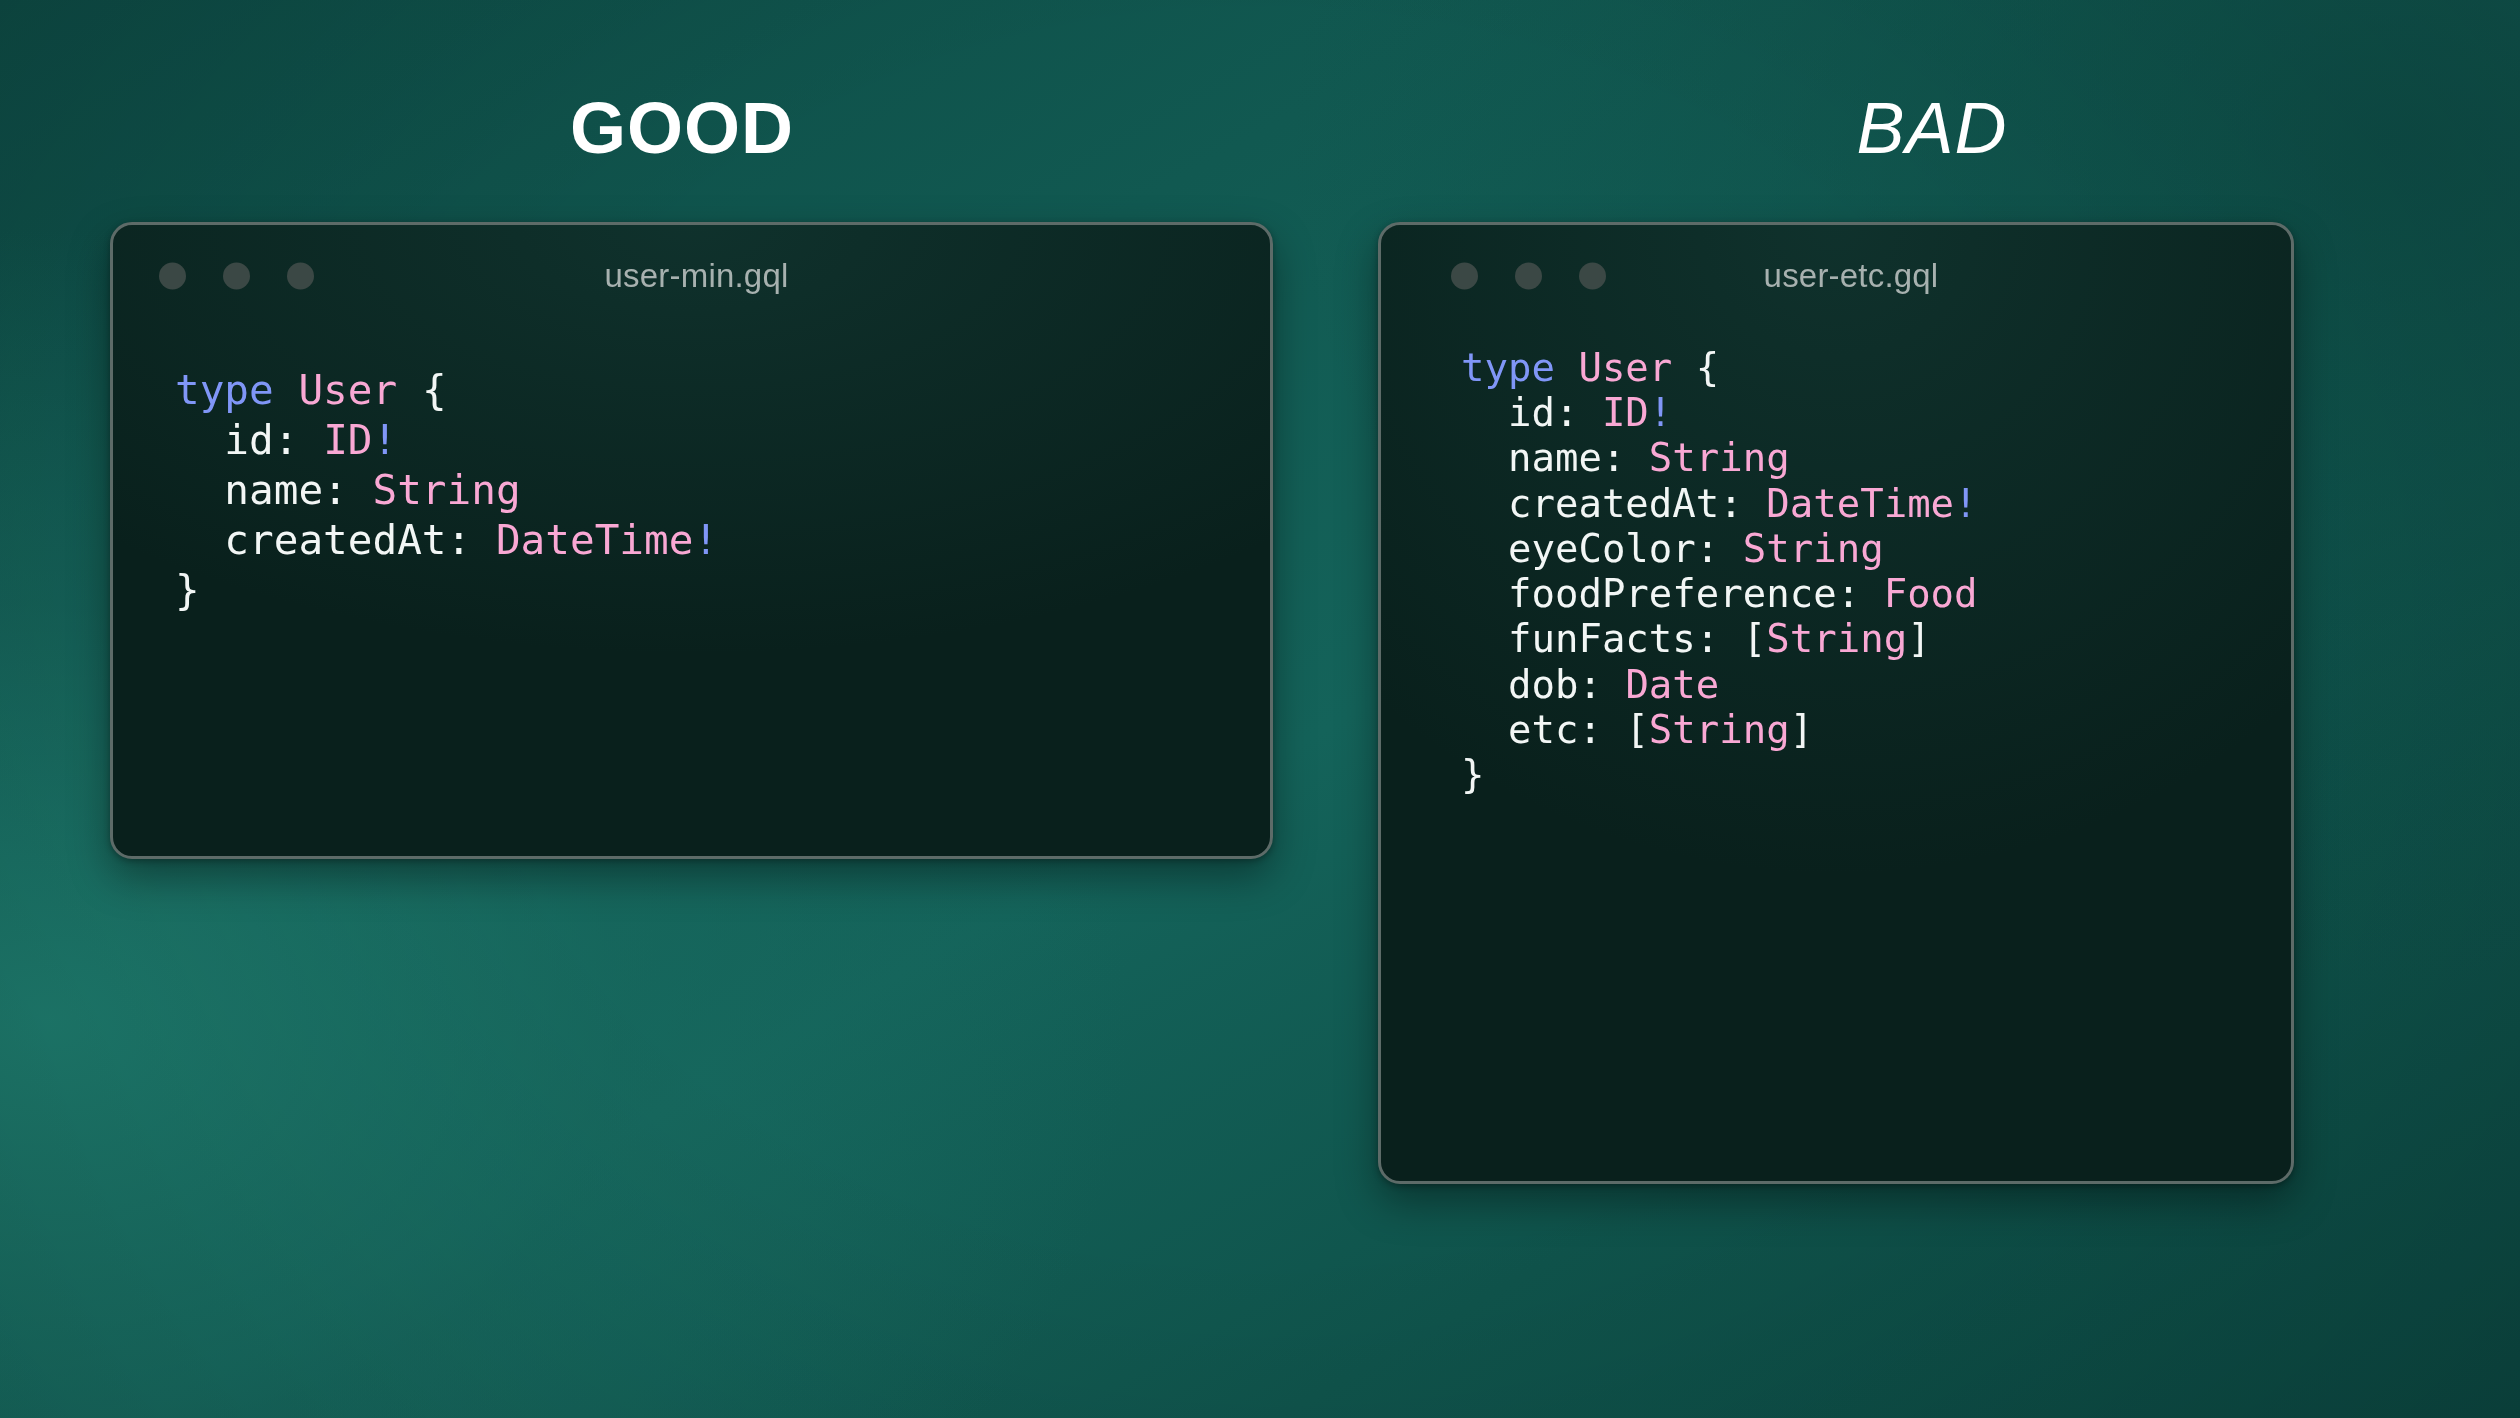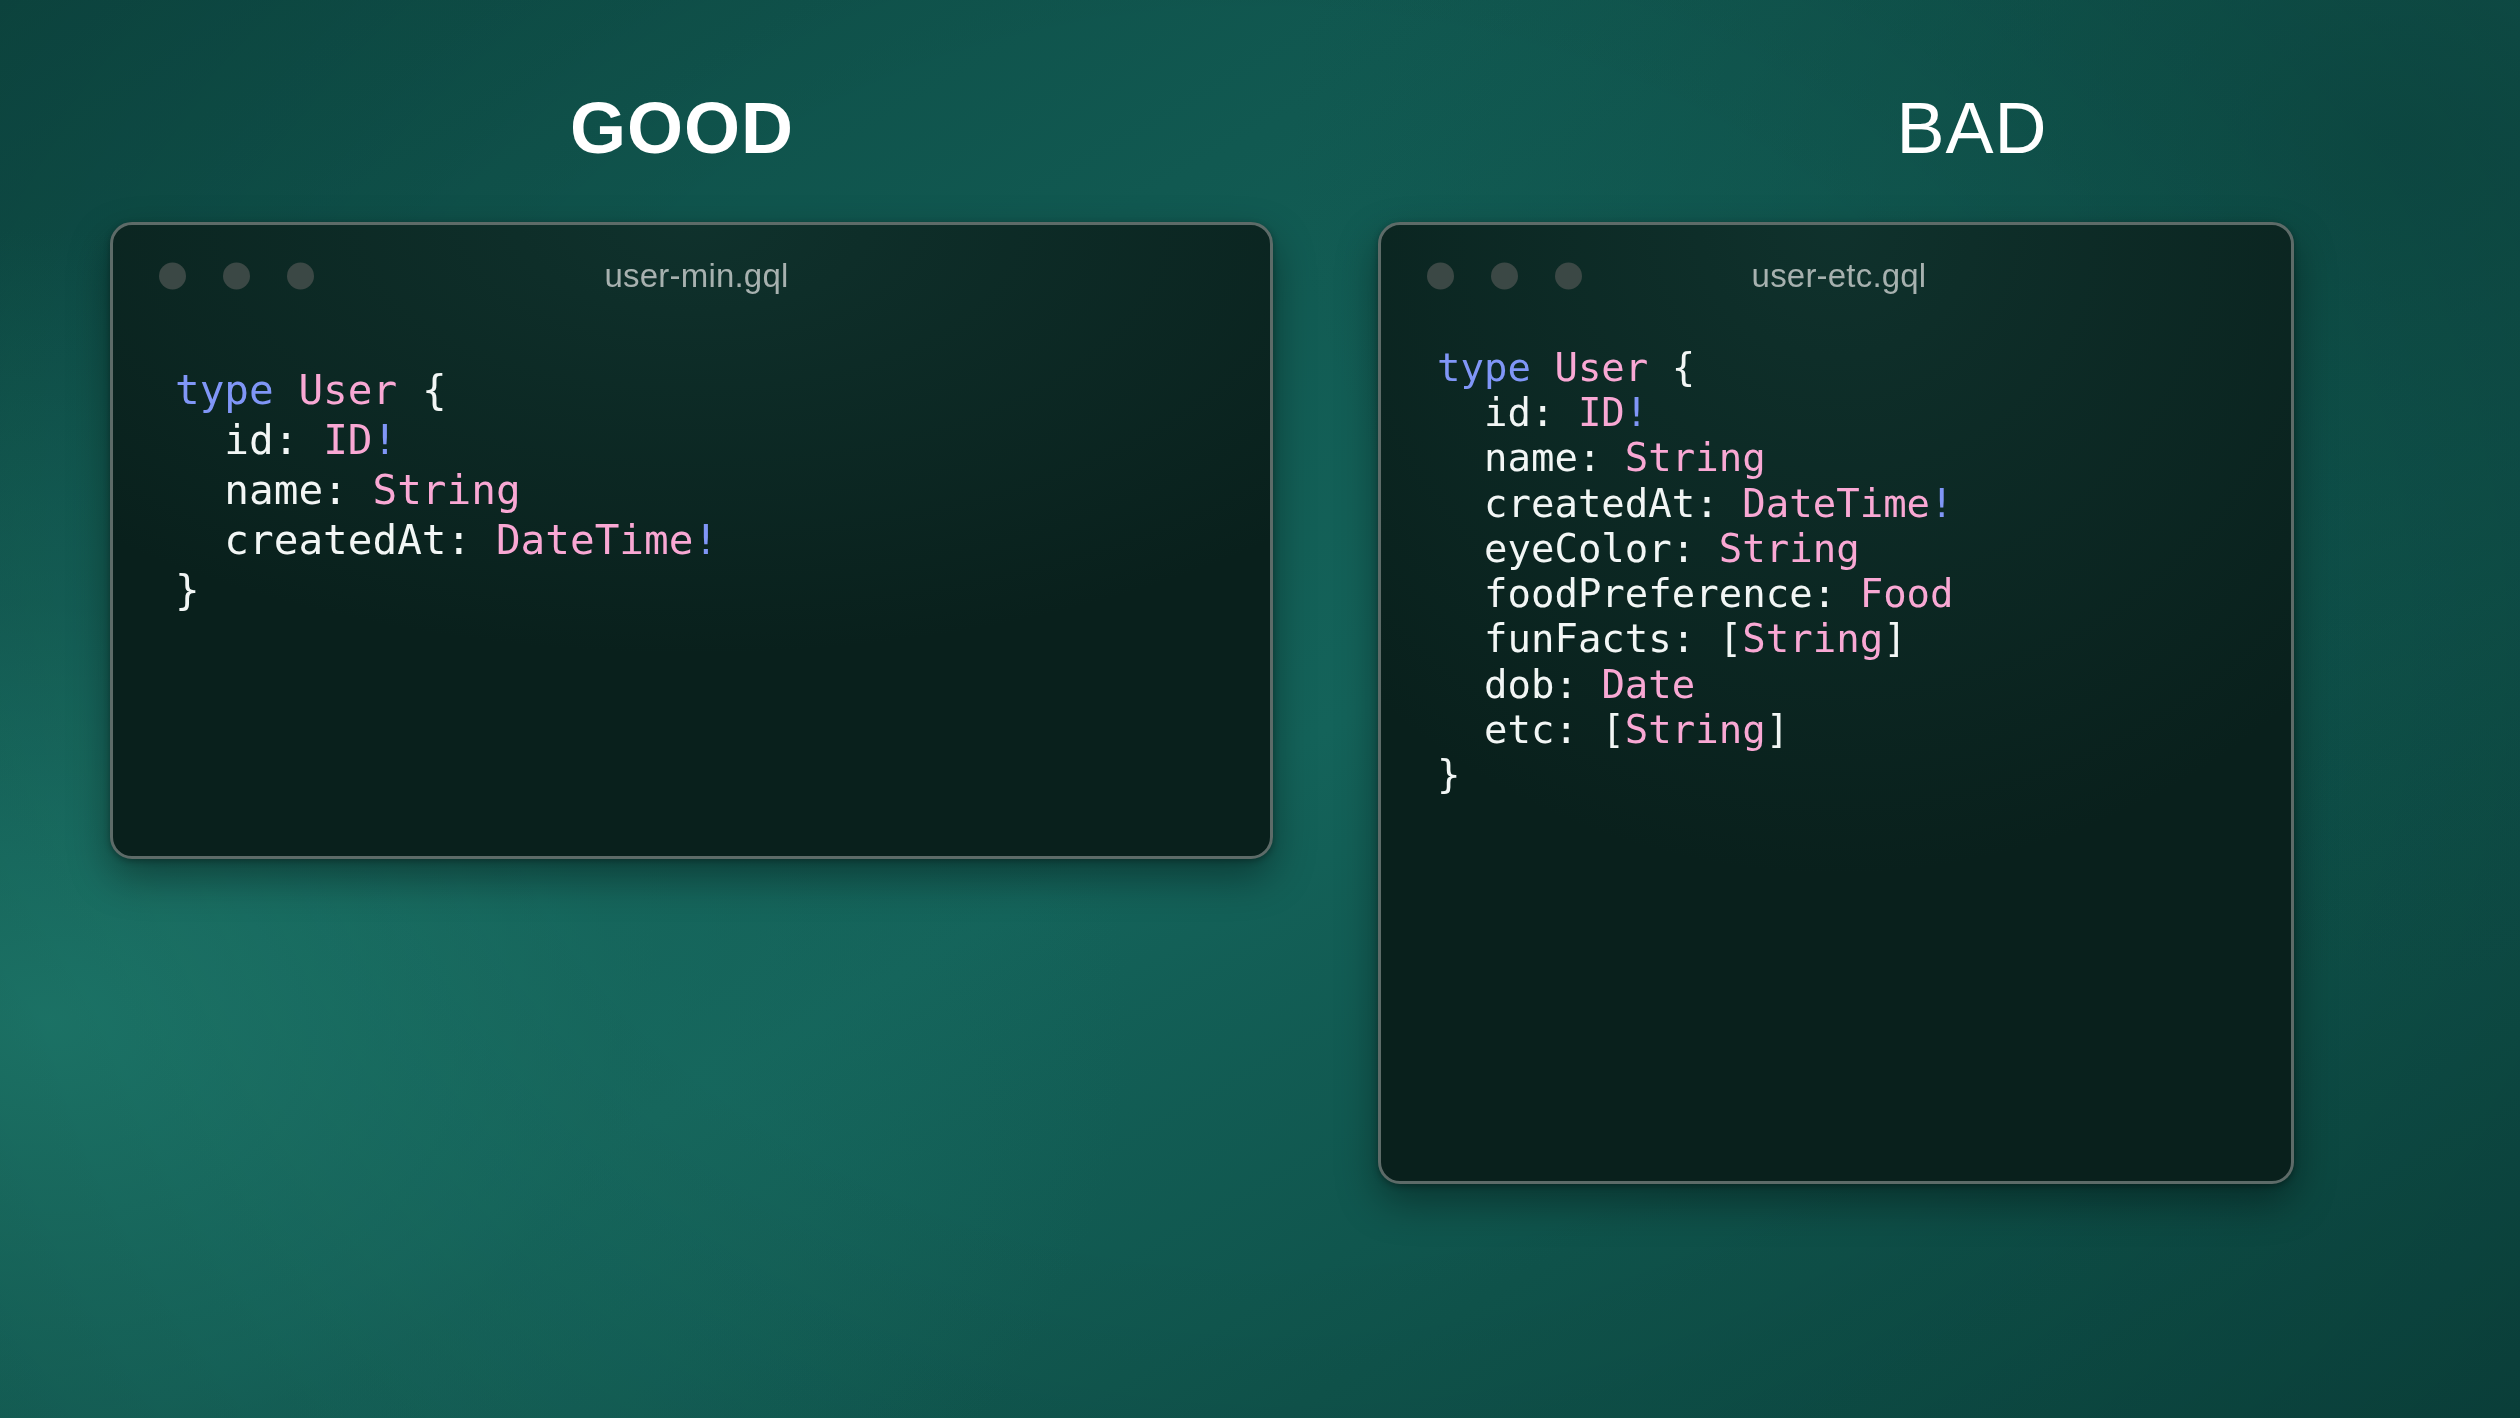--- a/index.html
+++ b/index.html
@@ -36,40 +36,40 @@
     color:#ffffff;
     font-size:72px;
     font-weight:300;
     letter-spacing:1px;
     line-height:1;
     white-space:nowrap;
     text-align:center;
     transform:translateX(-50%);
   }
   #title-good { left:682px; top:92px;font-weight:bold; }
-  #title-bad  { left:1972px; top:92px; }
+  #title-bad  { left:1932px; top:92px;font-style:italic; }
 
   
   .code-card {
     position:absolute;
     background:#09201c;
     border:3px solid #5d6b68;
     border-radius:22px;
     box-shadow:0 18px 40px rgba(0,0,0,0.38), 0 2px 6px rgba(0,0,0,0.3);
     overflow:hidden;
   }
   .code-card::after {
     content:"";
     position:absolute; inset:0;
     pointer-events:none;
     background:radial-gradient(ellipse 120% 110% at 50% 0%, rgba(30,90,82,0.30) 0%, rgba(9,32,28,0) 62%);
   }
 
   #card-good { left:110px;  top:222px; width:1163px; height:637px; }
-  #card-bad  { left:1378px; top:222px; width:916px; height:962px; }
+  #card-bad  { left:1378px; top:222px; width:916px; height:962px;padding-left:24px; }
 
   
   .card-titlebar {
     position:relative;
     height:102px;
     display:flex;
     align-items:center;
     z-index:2;
   }
   .dots { position:absolute; left:46px; top:50%; transform:translateY(-50%); display:flex; gap:37px; }

